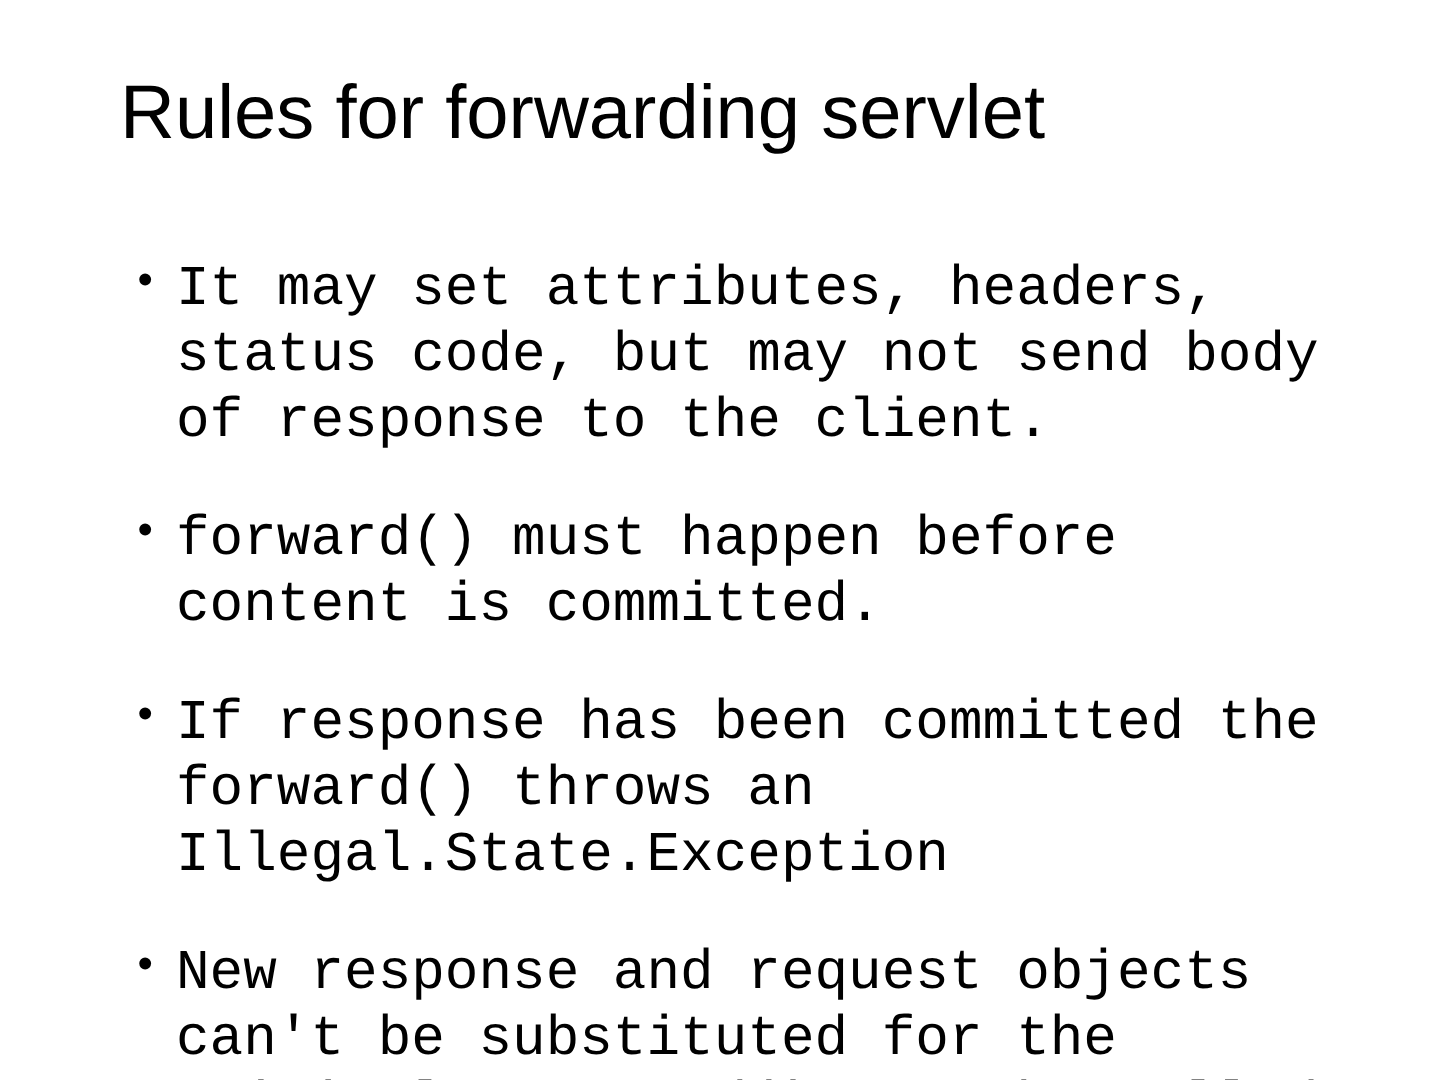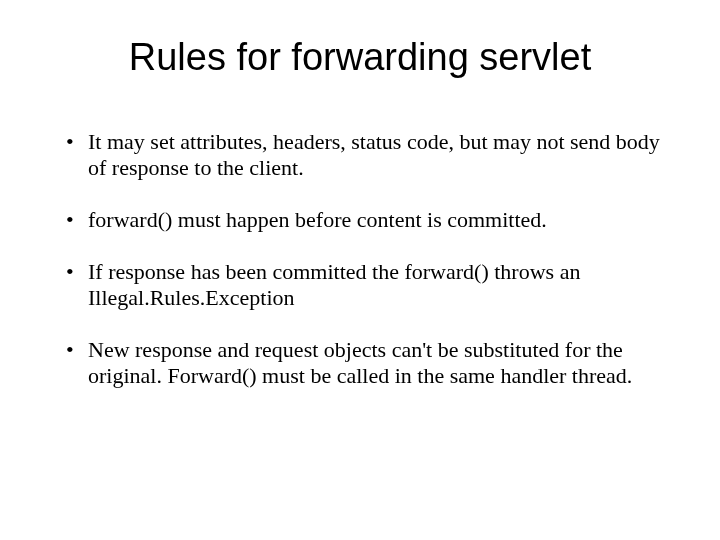--- a/index.html
+++ b/index.html
@@ -11,49 +11,49 @@
       width: 720px;
       height: 540px;
       background: #ffffff;
       font-family: Arial, Helvetica, sans-serif;
       color: #000000;
       padding: 30px 60px 40px 60px;
     }
     .slide-title {
       font-size: 38px;
       font-weight: normal;
-      text-align: center;
+      text-align: left;
       margin-top: 6px;
       margin-bottom: 50px;
       font-family: Arial, Helvetica, sans-serif;
     }
     .bullet-list {
       list-style: none;
       padding-left: 0;
     }
     .bullet-item {
       position: relative;
       padding-left: 28px;
-      font-size: 22px;
+      font-size: 28px;
       line-height: 1.18;
       margin-bottom: 2px;
-      font-family: Liberation Serif, serif;
+      font-family: Liberation Mono, monospace;
       margin-top: 26px;
     }
     .bullet-item::before {
       content: "•";
       position: absolute;
       left: 6px;
       top: 0;
       font-size: 22px;
     }
   </style>
 </head>
 <body>
 
 <h1 class="slide-title">Rules for forwarding servlet</h1>
 
 <ul class="bullet-list">
   <li class="bullet-item">It may set attributes, headers, status code, but may not send body of response to the client.</li>
   <li class="bullet-item">forward() must happen before content is committed.</li>
-  <li class="bullet-item">If response has been committed the forward() throws an Illegal.Rules.Exception</li>
+  <li class="bullet-item">If response has been committed the forward() throws an Illegal.State.Exception</li>
   <li class="bullet-item">New response and request objects can't be substituted for the original.  Forward() must be called in the same handler thread.</li>
 </ul>
 
 </body></html>

